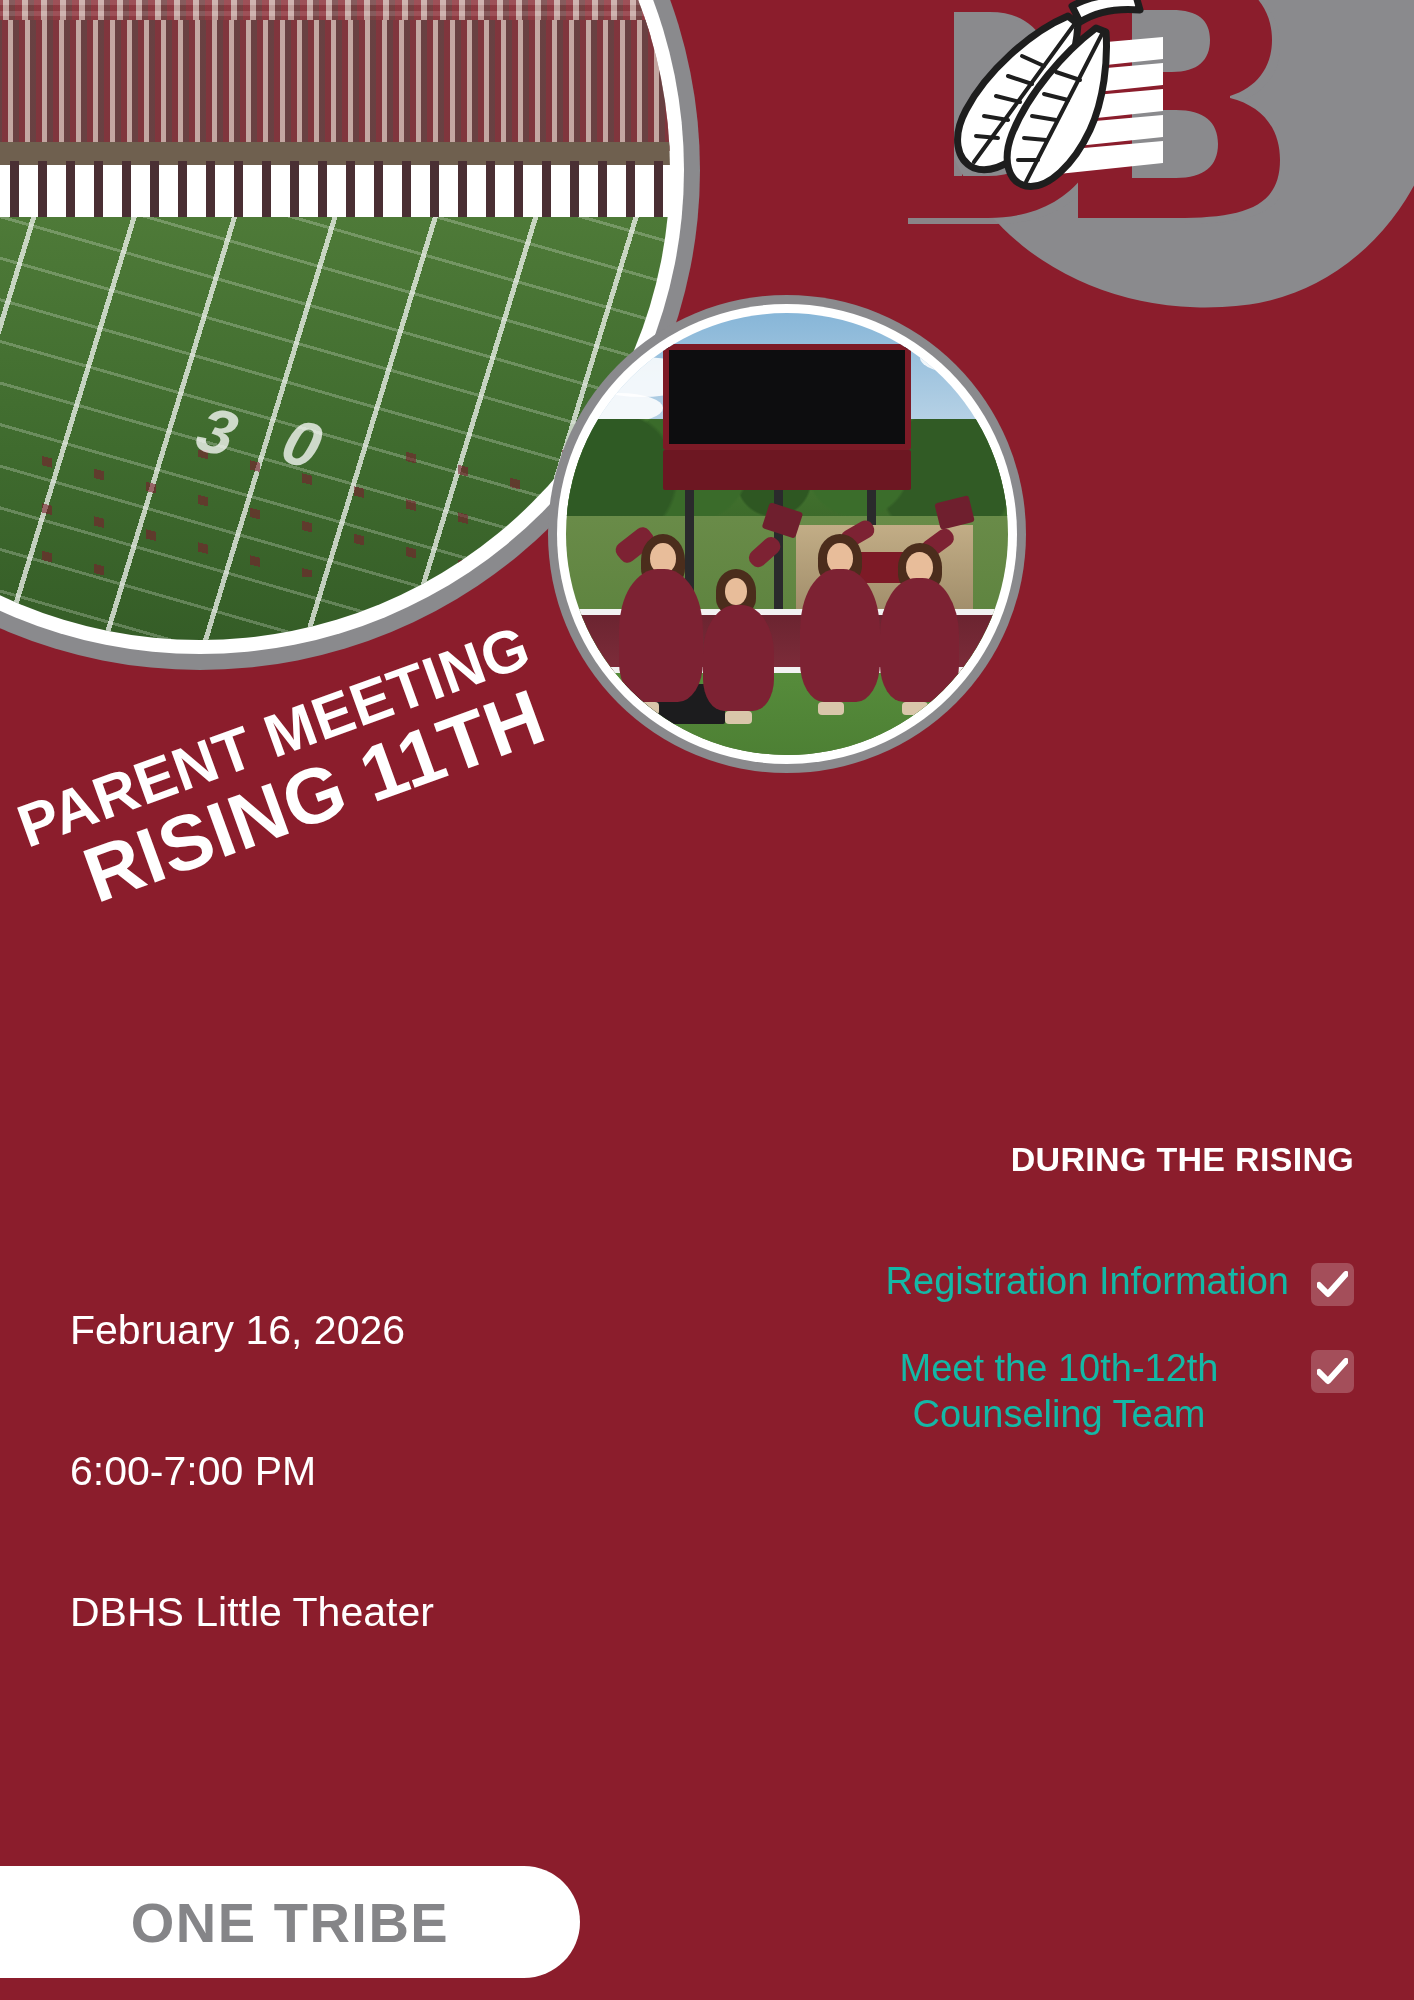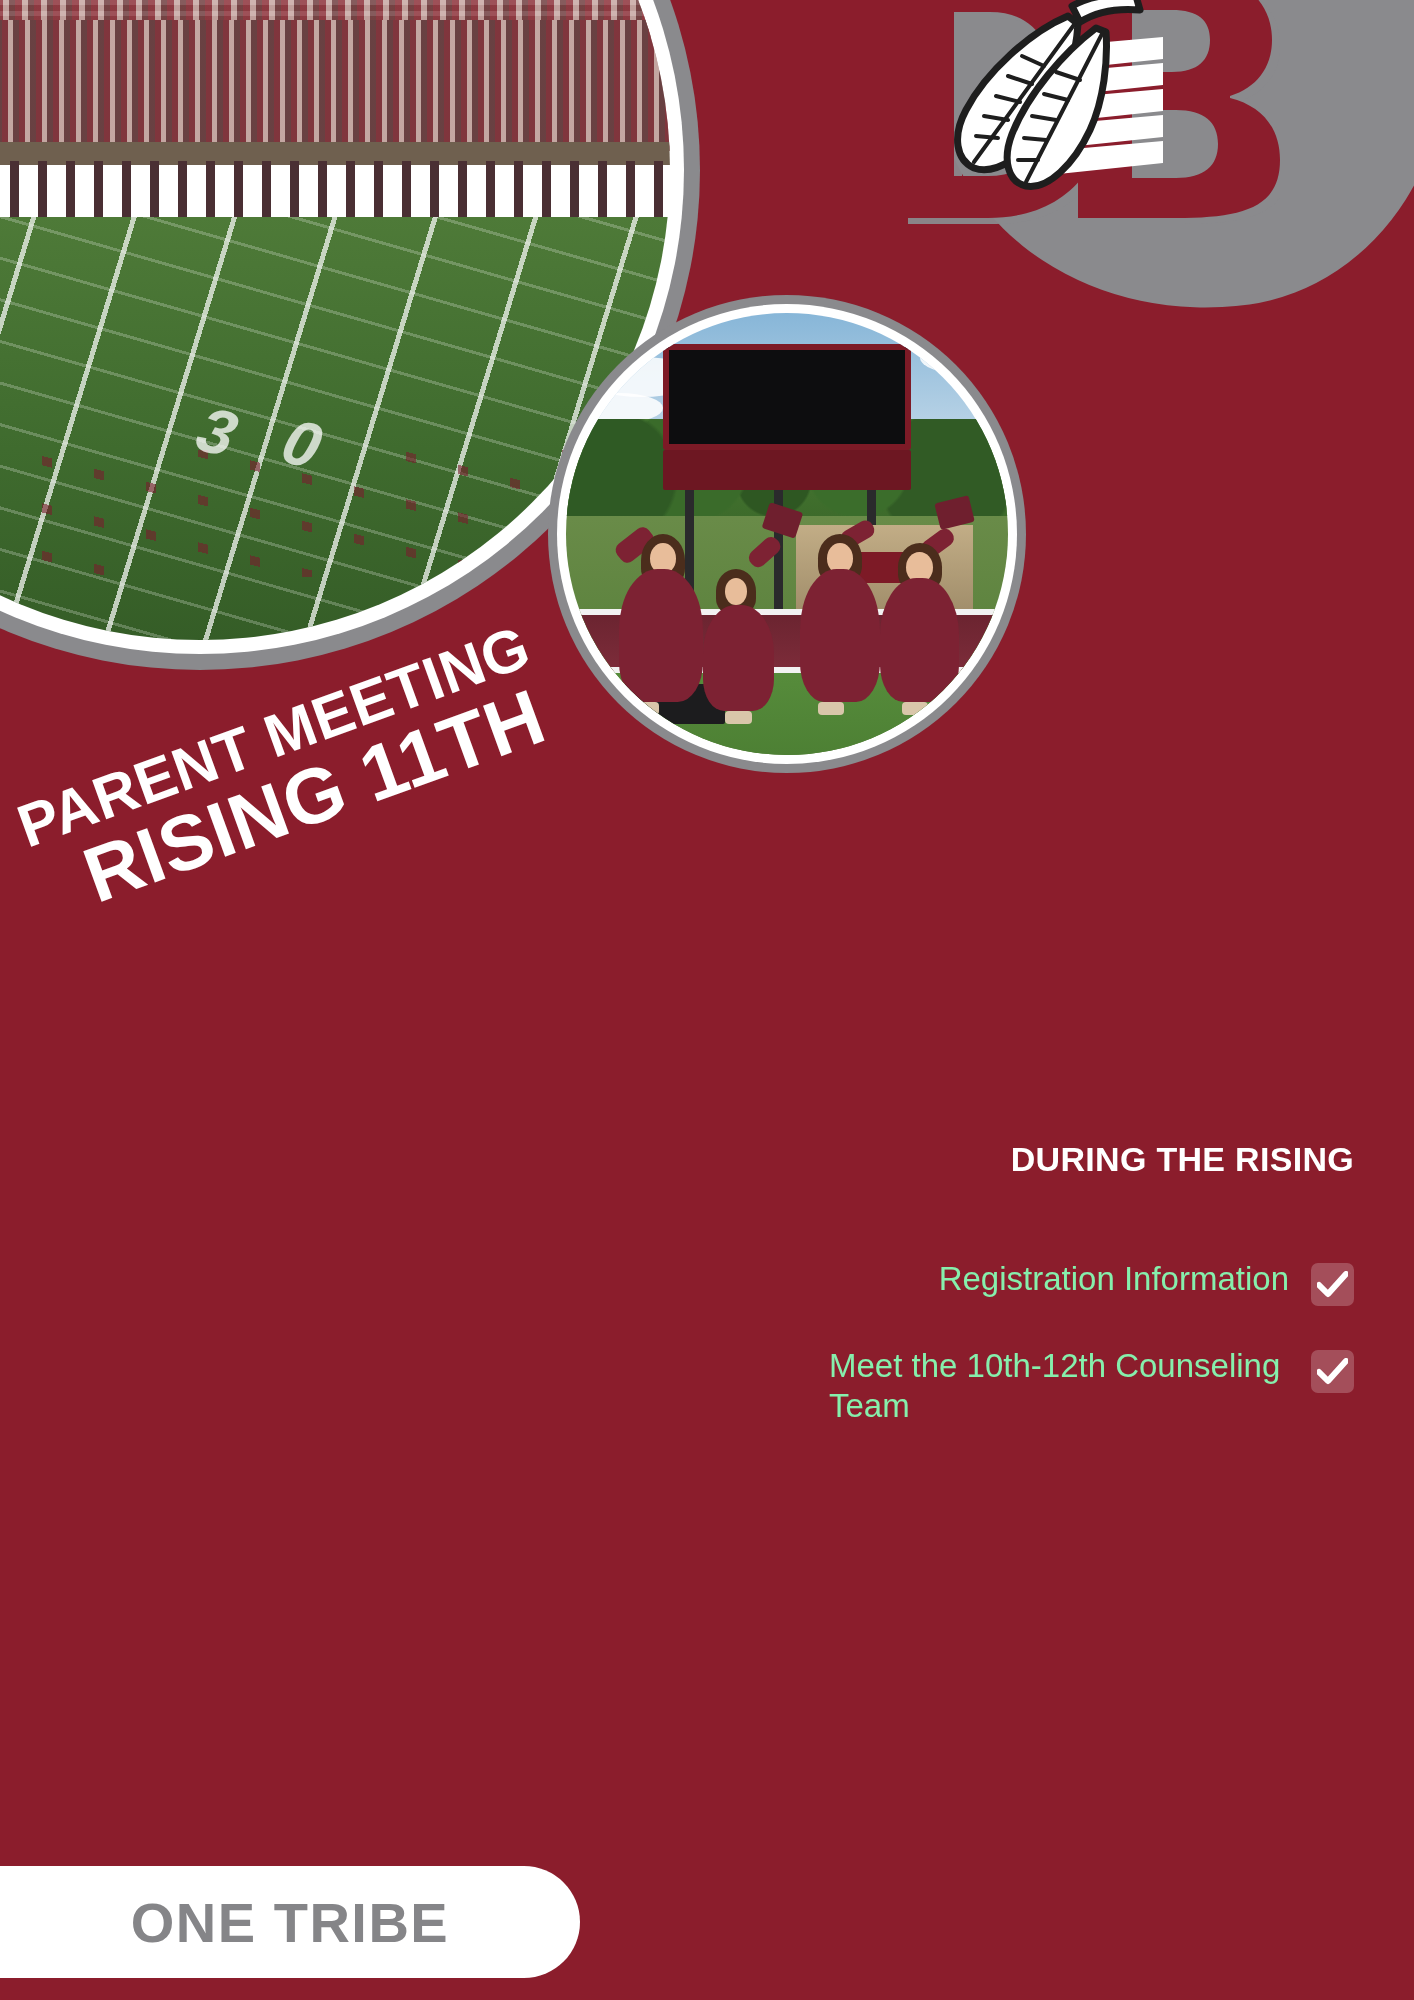--- a/index.html
+++ b/index.html
@@ -188,24 +188,24 @@
     margin-bottom:80px;
   }
   .check-row{
     display:flex;
     align-items:flex-start;
     justify-content:flex-end;
     gap:22px;
     margin-bottom:40px;
   }
   .check-row .ctext{
-    color:#86efac;
-    font-size:33px;
+    color:#14b8a6;
+    font-size:38px;
     line-height:1.2;
-    text-align:left;
+    text-align:center;
     max-width:460px;
   }
   .checkbox{
     flex:0 0 auto;
     width:43px; height:43px;
     border-radius:7px;
     background:rgba(255,255,255,.22);
     position:relative;
     margin-top:4px;
   }
@@ -363,20 +363,25 @@
         </div>
       </div>
     </div>
   </div>
 
   <div class="headline">
     <span class="l1">PARENT MEETING</span>
     <span class="l2">RISING 11TH</span>
   </div>
 
+  <div class="details">
+    <div class="row">February 16, 2026</div>
+    <div class="row">6:00-7:00 PM</div>
+    <div class="row">DBHS Little Theater</div>
+  </div>
 
   <div class="meeting">
     <h2>DURING THE RISING</h2>
 
     <div class="check-row">
       <div class="ctext">Registration Information</div>
       <div class="checkbox">
         <svg viewBox="0 0 31 27" xmlns="http://www.w3.org/2000/svg">
           <path d="M2 14 L11 23 L29 3" fill="none" stroke="#FFFFFF" stroke-width="6" stroke-linecap="round" stroke-linejoin="round"></path>
         </svg>

